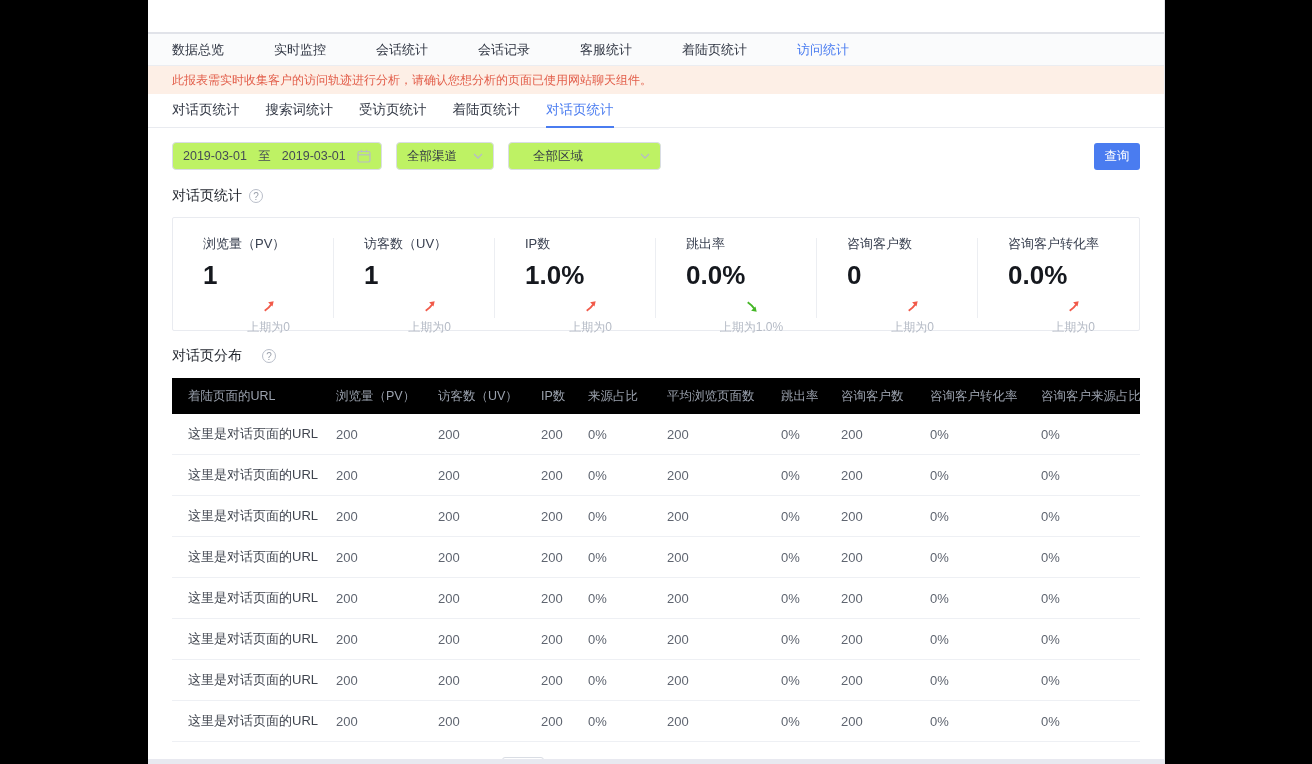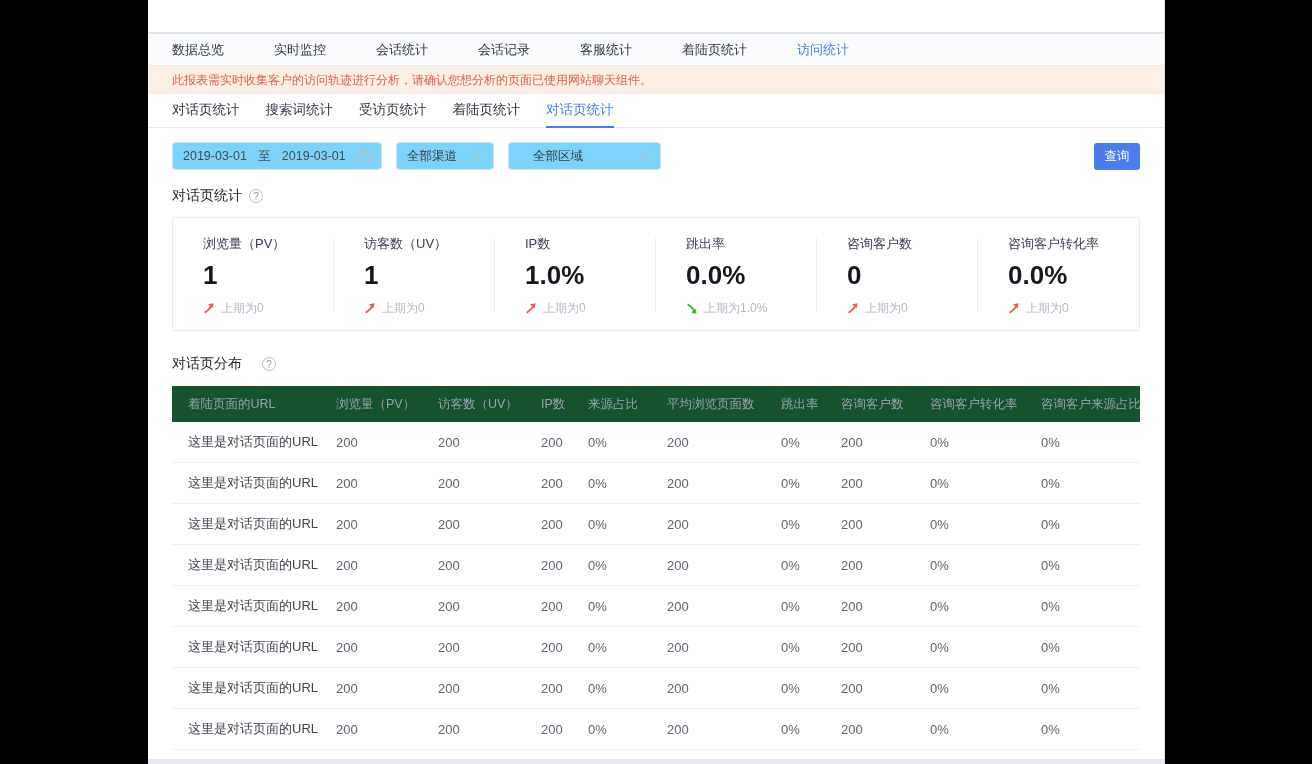--- a/index.html
+++ b/index.html
@@ -21,60 +21,60 @@
 
   
   .subtabs { height:34px; border-bottom:1px solid #e9ebf0; display:flex;
              padding:0 24px; gap:26px; }
   .subtab { font-size:13.5px; color:#2f3542; line-height:31px; height:34px;
             border-bottom:2px solid transparent; cursor:pointer; white-space:nowrap; }
   .subtab.active { color:var(--accent); border-bottom-color:var(--accent); }
 
   
   .filters { margin:14px 24px 0; display:flex; align-items:center; }
-  .ctl { height:28px; border:1px solid #d9dde4; border-radius:4px; background:#7dd3fc;
+  .ctl { height:28px; border:1px solid #d9dde4; border-radius:4px; background:#bef264;
          display:flex; align-items:center; font-size:12.5px; color:#454b56; }
   .date-range { width:210px; justify-content:space-between; padding:0 10px; }
   .date-range .sep { color:#454b56; }
   .select { justify-content:space-between; padding:0 10px; margin-left:14px; color:#343a45; }
   .select.channel { width:98px; }
   .select.region  { width:153px;padding-left:24px; }
   .icon-cal, .icon-chev { color:#b7bcc6; display:flex; }
   .query-btn { margin-left:auto; width:46px; height:27px; background:var(--accent);
                color:#fff; font-size:12.5px; border:none; border-radius:3px;
                display:flex; align-items:center; justify-content:center; cursor:pointer; }
 
   
   .section-title { margin:17px 24px 0; font-size:14px; font-weight:500; color:#23272f;
                    display:flex; align-items:center; gap:7px; }
-  .section-title.dist { margin-top:24px;gap:20px; }
+  .section-title.dist { margin-top:16px;gap:20px; }
   .qmark { width:14px; height:14px; border:1px solid #b9bec9; border-radius:50%;
            color:#9aa0ab; font-size:10px; font-weight:400; display:flex;
            align-items:center; justify-content:center; cursor:pointer; }
 
   
   .stats-box { margin:12px 24px 0; border:1px solid #e9ebf0; border-radius:2px;
                height:114px; display:grid; grid-template-columns:repeat(6,1fr); }
   .stat-card { position:relative; padding:17px 0 0 30px; }
   .stat-card:not(:last-child)::after { content:''; position:absolute; right:0;
                top:20px; bottom:18px; width:1px; background:#eceef2; }
   .stat-label { font-size:13px; color:#394050; }
   .stat-value { font-size:26px; font-weight:700; color:#15181e; margin-top:7px; }
   .stat-delta { margin-top:9px; font-size:12px; color:#b4bac5; display:flex;
-                align-items:center; gap:6px; }
+                align-items:center; gap:6px;flex-direction:column; }
   .stat-trend { display:flex; }
   .trend-up   { color:#f15a4a; }
   .trend-down { color:#44b626; transform:scaleY(-1); }
 
   
   .table { margin:13px 24px 0; }
   .thead, .trow { display:grid;
      grid-template-columns:164px 102px 103px 47px 79px 114px 60px 89px 111px minmax(0,1fr);
      align-items:center; }
-  .thead { height:36px; background:#14532d; font-size:12.5px; color:#9ba2ae; }
+  .thead { height:36px; background:#000000; font-size:12.5px; color:#9ba2ae; }
   .trow  { height:41px; border-bottom:1px solid #eef0f4; font-size:13px; color:#5f6570; }
   .tcell { white-space:nowrap; overflow:hidden; }
   .tcell.c0 { padding-left:16px; }
   .trow .tcell.c0 { color:#40454f; }
 
   
   .footer { margin:0 24px; padding-top:14px; display:flex; align-items:center;
             justify-content:space-between; }
   .footer-left { display:flex; align-items:center; font-size:13px; color:#3c424e; }
   .per-page-label { margin-left:18px; }

